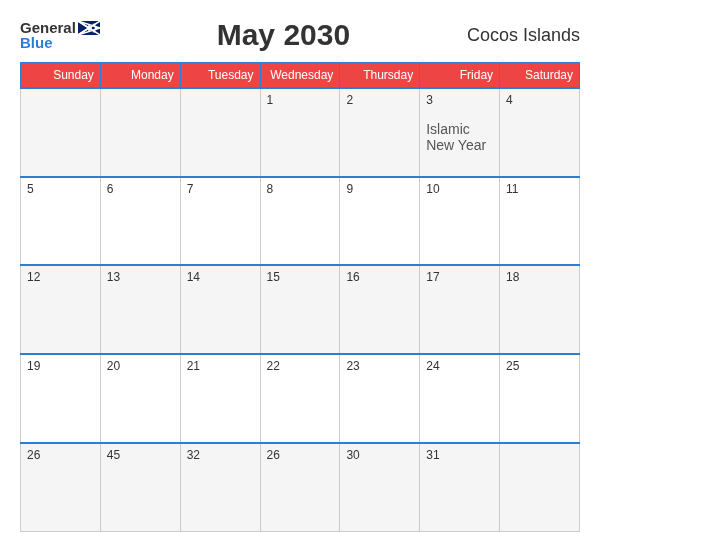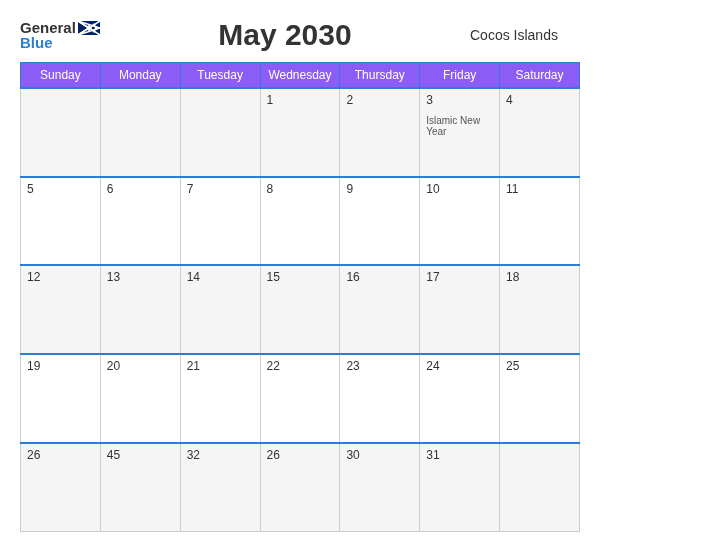--- a/index.html
+++ b/index.html
@@ -50,38 +50,39 @@
       align-items: center;
     }
     .calendar-title {
       font-size: 30px;
       font-weight: bold;
       color: #333;
       text-align: center;
       flex: 1;
     }
     .region {
-      font-size: 14px;
-      color: #333;
+      font-size: 18px;
+      color: #333;
+      text-align: right;
       min-width: 110px;
     }
     table {
       width: 100%;
       border-collapse: collapse;
       table-layout: fixed;
       flex: 1;
     }
     thead tr th {
-      background: #8b5cf6;
+      background: #ef4444;
       color: #fff;
       font-size: 12px;
       font-weight: normal;
       padding: 5px 6px;
       border: 1px solid #2a7fd4;
-      text-align: center;
+      text-align: right;
     }
     tbody tr {
       height: 72px;
     }
     tbody tr td {
       border: 1px solid #ccc;
       vertical-align: top;
       padding: 4px 6px;
       font-size: 12px;
       color: #333;
@@ -92,23 +93,23 @@
     }
     tbody tr:nth-child(even) td {
       background: #fff;
     }
     .day-num {
       font-size: 12px;
       color: #333;
       display: block;
     }
     .event {
-      font-size: 10px;
+      font-size: 14px;
       color: #555;
-      margin-top: 8px;
+      margin-top: 14px;
       display: block;
     }
     .top-border-row td {
       border-top: 2px solid #2a7fd4 !important;
     }
   </style>
 </head>
 <body>
 
 <div class="page">

